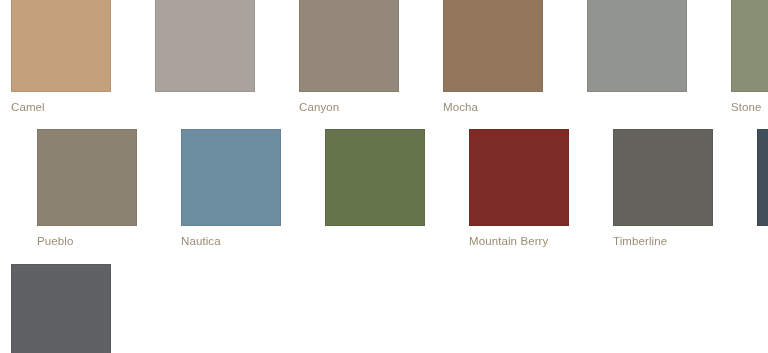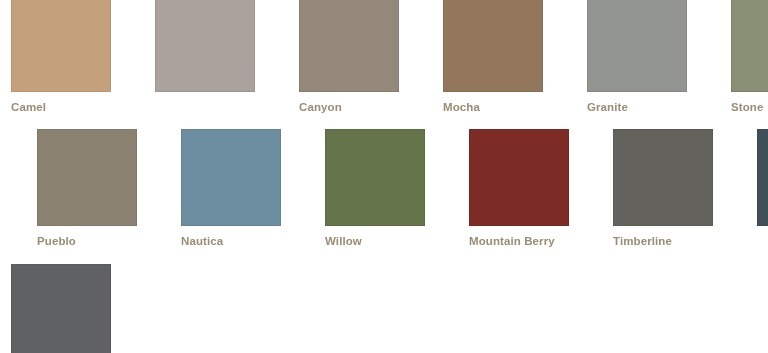--- a/index.html
+++ b/index.html
@@ -24,21 +24,20 @@
   }
   .swatch-row {
     display: flex;
     flex-direction: row;
     align-items: flex-start;
   }
   .swatch-cell {
     width: 124px;
     margin-right: 20px;
     flex: 0 0 auto;
-    font-weight: bold;
   }
   .swatch-chip {
     width: 100px;
     height: 92px;
     box-sizing: border-box;
     border: 1px solid rgba(0, 0, 0, 0.07);
     border-top: none;
     display: block;
   }
   
@@ -77,39 +76,37 @@
       <div class="swatch-cell">
         <div class="swatch-chip" style="background-color: rgb(147, 136, 121);"></div>
         <span class="swatch-label">Canyon</span>
       </div>
       <div class="swatch-cell">
         <div class="swatch-chip" style="background-color: rgb(146, 119, 93);"></div>
         <span class="swatch-label">Mocha</span>
       </div>
       <div class="swatch-cell">
         <div class="swatch-chip" style="background-color: rgb(145, 148, 143);"></div>
-        <span class="swatch-label">Granite</span>
       </div>
       <div class="swatch-cell">
         <div class="swatch-chip" style="background-color: rgb(136, 143, 117);"></div>
         <span class="swatch-label">Stone</span>
       </div>
     </div>
     <div class="swatch-row row-2">
       <div class="swatch-cell">
         <div class="swatch-chip" style="background-color: rgb(140, 130, 113);"></div>
         <span class="swatch-label">Pueblo</span>
       </div>
       <div class="swatch-cell">
         <div class="swatch-chip" style="background-color: rgb(109, 141, 160);"></div>
         <span class="swatch-label">Nautica</span>
       </div>
       <div class="swatch-cell">
         <div class="swatch-chip" style="background-color: rgb(101, 116, 74);"></div>
-        <span class="swatch-label">Willow</span>
       </div>
       <div class="swatch-cell">
         <div class="swatch-chip" style="background-color: rgb(125, 44, 37);"></div>
         <span class="swatch-label">Mountain Berry</span>
       </div>
       <div class="swatch-cell">
         <div class="swatch-chip" style="background-color: rgb(100, 98, 92);"></div>
         <span class="swatch-label">Timberline</span>
       </div>
       <div class="swatch-cell">

